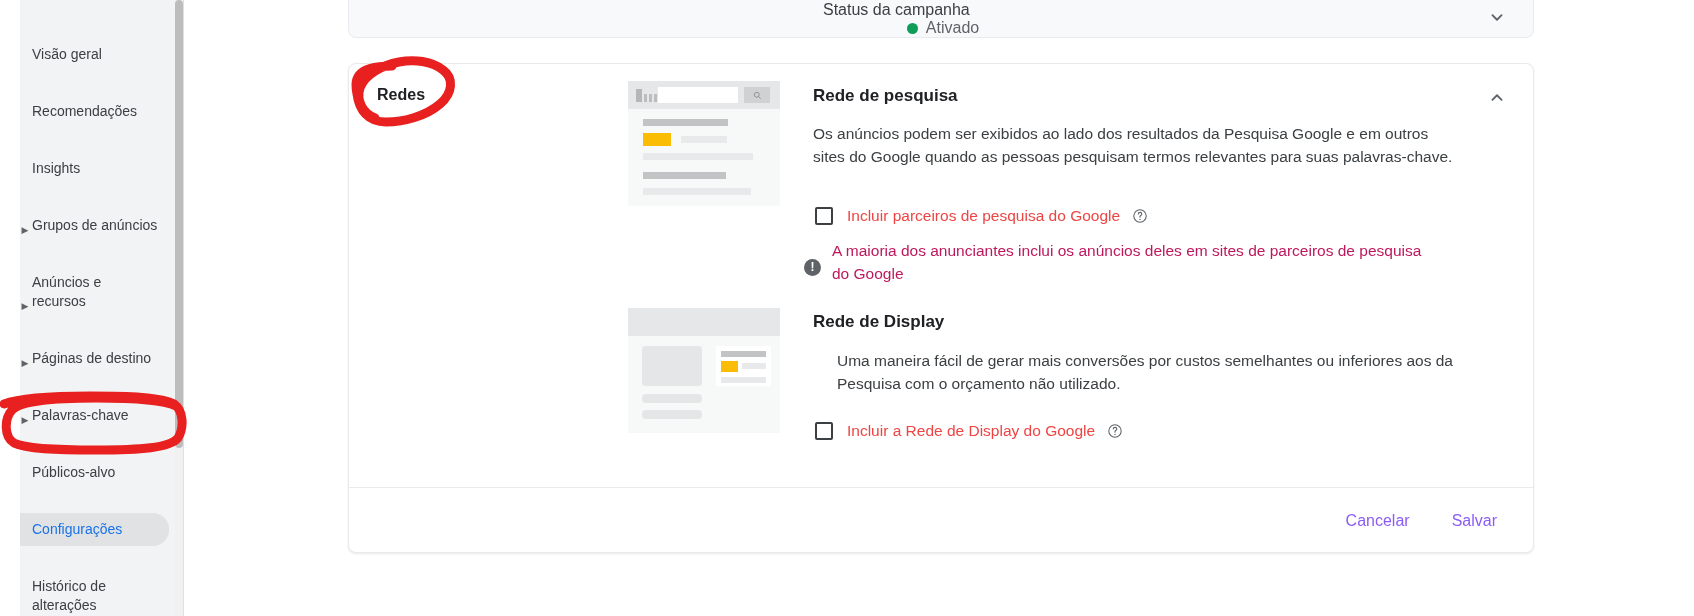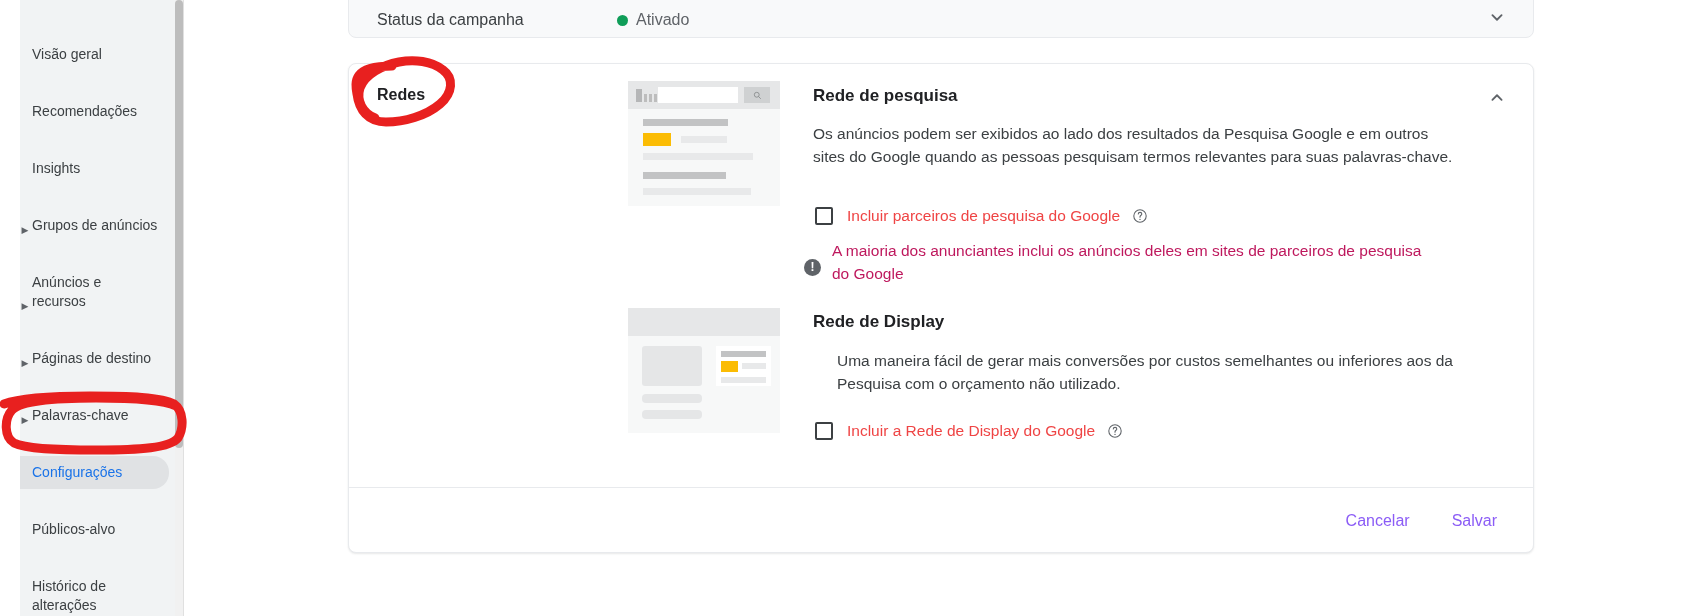--- a/index.html
+++ b/index.html
@@ -134,20 +134,21 @@
     border-radius: 8px;
   }
   #status-card .row {
     position: absolute;
     left: 0; top: 22px;
     width: 100%;
     height: 38px;
     display: flex;
     align-items: center;
     padding: 0 24px 0 28px;
+    flex-direction: column;
   }
   #status-label {
     font-size: 16px;
     color: #3c4043;
     width: 240px;
   }
   #status-value-wrap {
     display: flex;
     align-items: center;
     font-size: 16px;
@@ -416,28 +417,28 @@
     <div class="nav-item">
       <span class="caret">▶</span>
       <span class="nav-label">Páginas de destino</span>
     </div>
 
     <div class="nav-item">
       <span class="caret">▶</span>
       <span class="nav-label">Palavras-chave</span>
     </div>
 
+    <div class="nav-item no-caret">
+      
+      <span class="nav-label">Públicos-alvo</span>
+    </div>
+
     <div class="nav-item no-caret selected">
       
       <span class="nav-label">Configurações</span>
-    </div>
-
-    <div class="nav-item no-caret">
-      
-      <span class="nav-label">Públicos-alvo</span>
     </div>
 
     <div class="nav-item no-caret">
       
       <span class="nav-label">Histórico de
 alterações</span>
     </div>
 
     <div id="sidebar-divider"></div>
 

